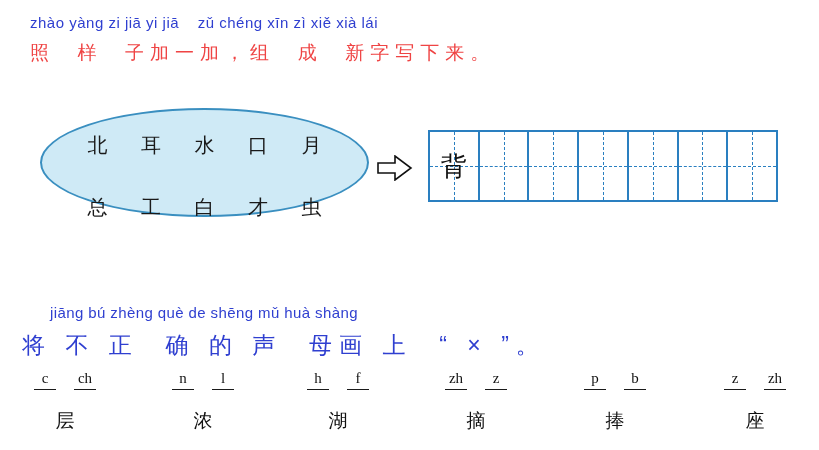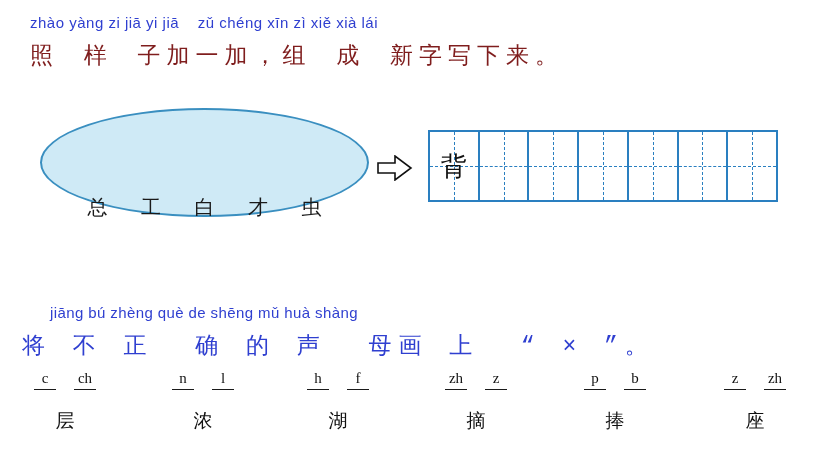--- a/index.html
+++ b/index.html
@@ -27,22 +27,22 @@
     top: 14px;
     font-size: 15px;
     color: #2f3fd0;
     letter-spacing: 0.5px;
     white-space: pre;
   }
   .ex1-hanzi {
     position: absolute;
     left: 30px;
     top: 40px;
-    font-size: 23px;
-    color: #7f1d1d;
+    font-size: 19px;
+    color: #ef4444;
     letter-spacing: 6px;
     white-space: pre;
   }
 
   .ellipse {
     position: absolute;
     left: 40px;
     top: 108px;
     width: 325px;
     height: 105px;
@@ -127,21 +127,20 @@
     margin-left: 28px;
   }
   .ex2-hanzi {
     position: absolute;
     left: 22px;
     top: 330px;
     font-size: 23px;
     color: #2f3fd0;
     letter-spacing: 7px;
     white-space: pre;
-    font-family: Liberation Mono, monospace;
   }
 
   .choices {
     position: absolute;
     left: 0;
     top: 370px;
     width: 819px;
     height: 80px;
   }
   .choice {
@@ -170,20 +169,21 @@
 </style>
 </head>
 <body>
 
 <div class="page">
 
   <div class="ex1-pinyin">zhào yàng zi jiā yi jiā    zǔ chéng xīn zì xiě xià lái</div>
   <div class="ex1-hanzi">照  样  子加一加，组  成  新字写下来。</div>
 
   <div class="ellipse">
+    <div class="ellipse-row r1">北  耳  水  口  月</div>
     <div class="ellipse-row r2">总  工  白  才  虫</div>
   </div>
 
   <div class="arrow">
     <svg width="36" height="26" viewBox="0 0 36 26">
       <polygon points="1,8 18,8 18,1 34,13 18,25 18,18 1,18" fill="#ffffff" stroke="#111111" stroke-width="1.6" stroke-linejoin="miter"></polygon>
     </svg>
   </div>
 
   <div class="grid">

